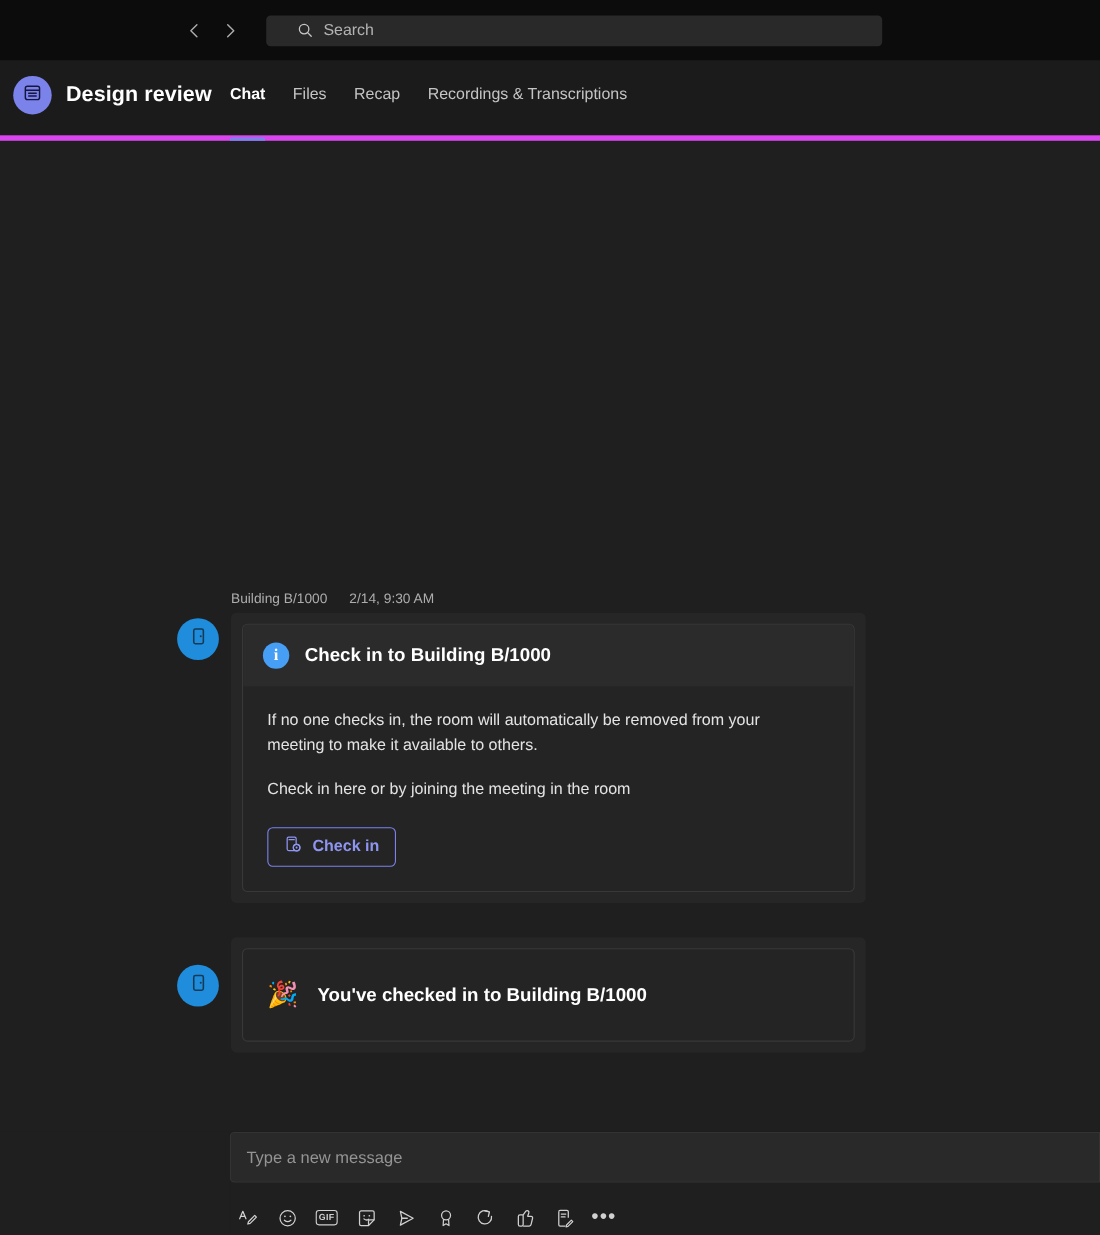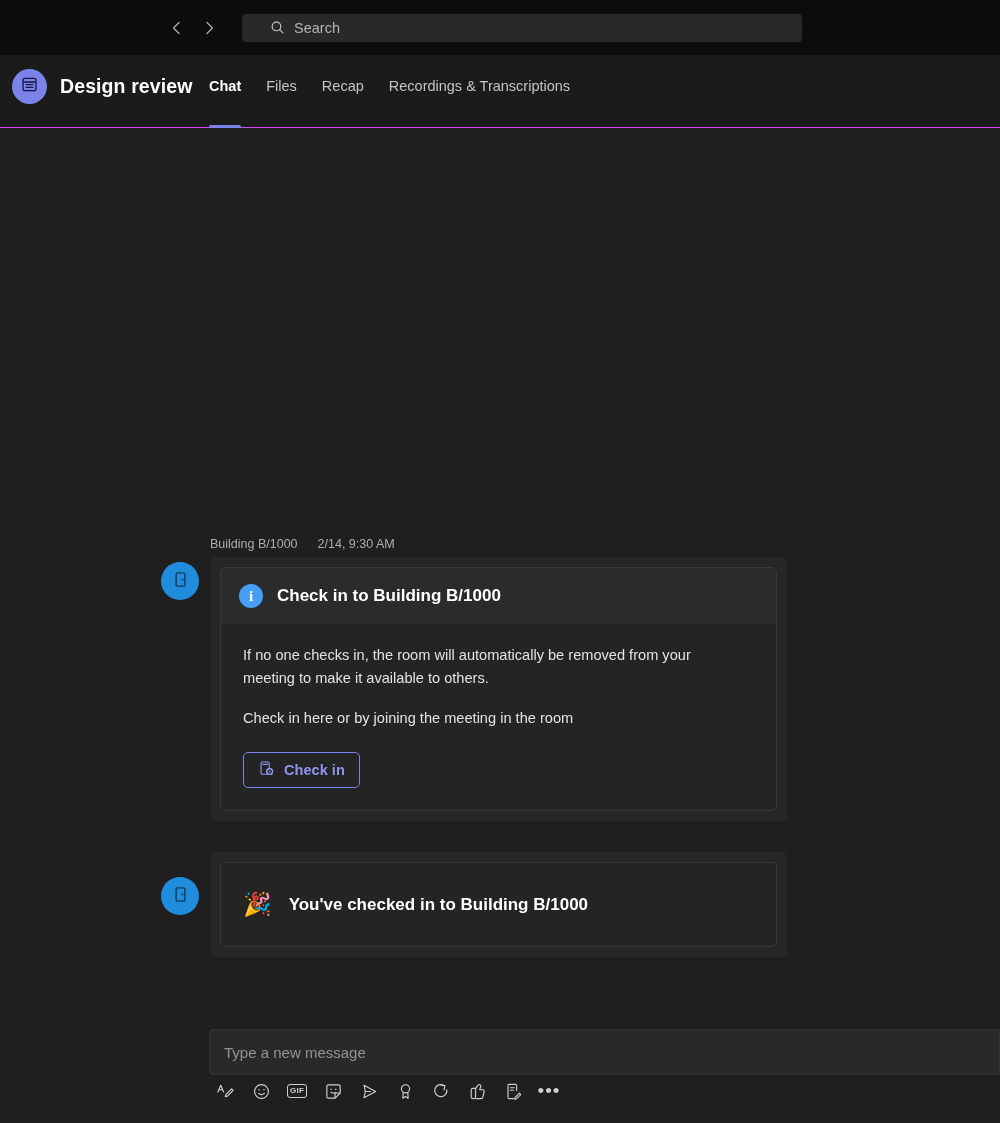--- a/index.html
+++ b/index.html
@@ -52,21 +52,21 @@
     height: 100%;
   }
   #search-input::placeholder { color: #b3b3b3; opacity: 1; }
 
   
   #meeting-header {
     position: absolute;
     left: 0; top: 55px;
     width: 1000px; height: 73px;
     background: #1b1b1b;
-    border-bottom: 1px solid #d946ef;
+    border-bottom: 5px solid #d946ef;
   }
   #meeting-avatar {
     position: absolute;
     left: 12px; top: 14px;
     width: 35px; height: 35px;
     border-radius: 50%;
     background: #7b83eb;
     display: flex; align-items: center; justify-content: center;
   }
   #meeting-title {
@@ -232,21 +232,21 @@
     background: transparent;
     border: 0; outline: 0;
     color: #0ea5e9;
     font-size: 15px;
     font-family: "Liberation Sans", sans-serif;
     width: 100%;
   }
   #compose-input::placeholder { color: #949494; opacity: 1; }
 
   #compose-toolbar {
-    margin-top: 0;
+    margin-top: 16px;
     display: flex;
     align-items: center;
   }
   .tool-btn {
     width: 32px; height: 32px;
     display: flex; align-items: center; justify-content: center;
     color: #d0d0d0;
     border-radius: 4px;
     margin-right: 4px;
     cursor: pointer;

